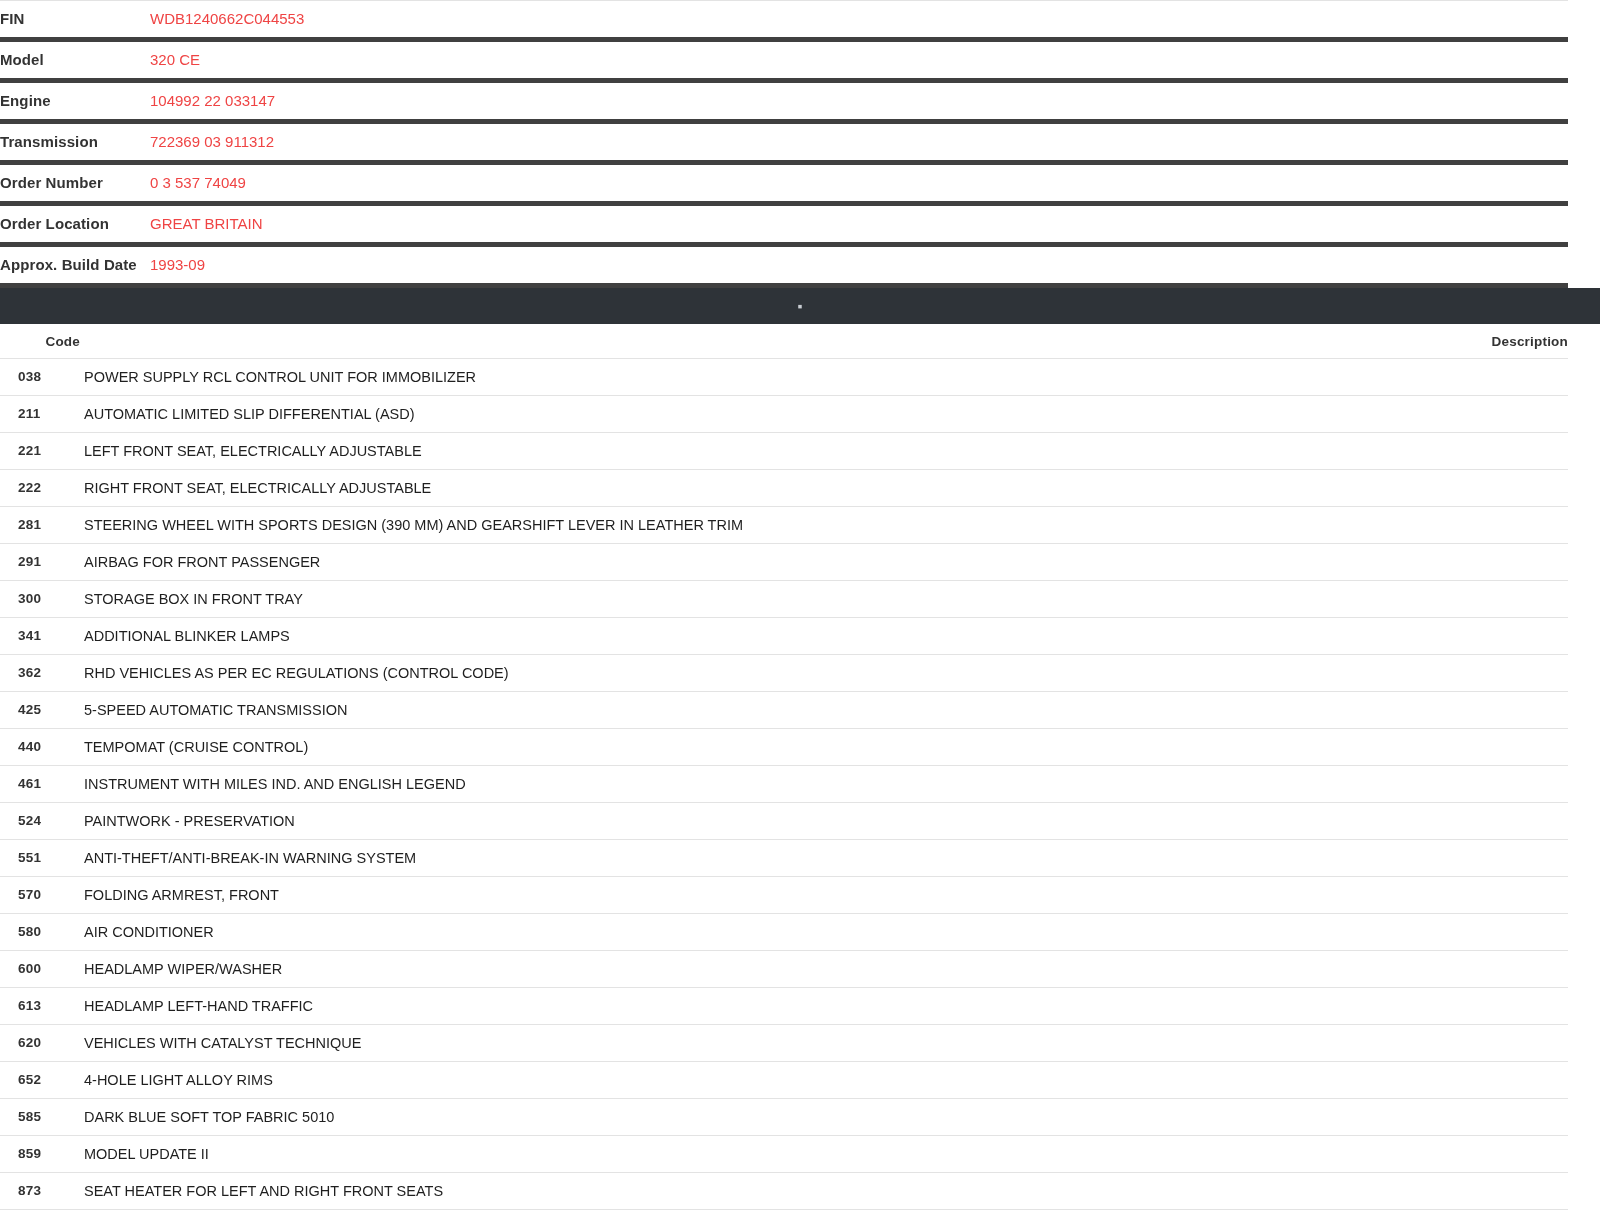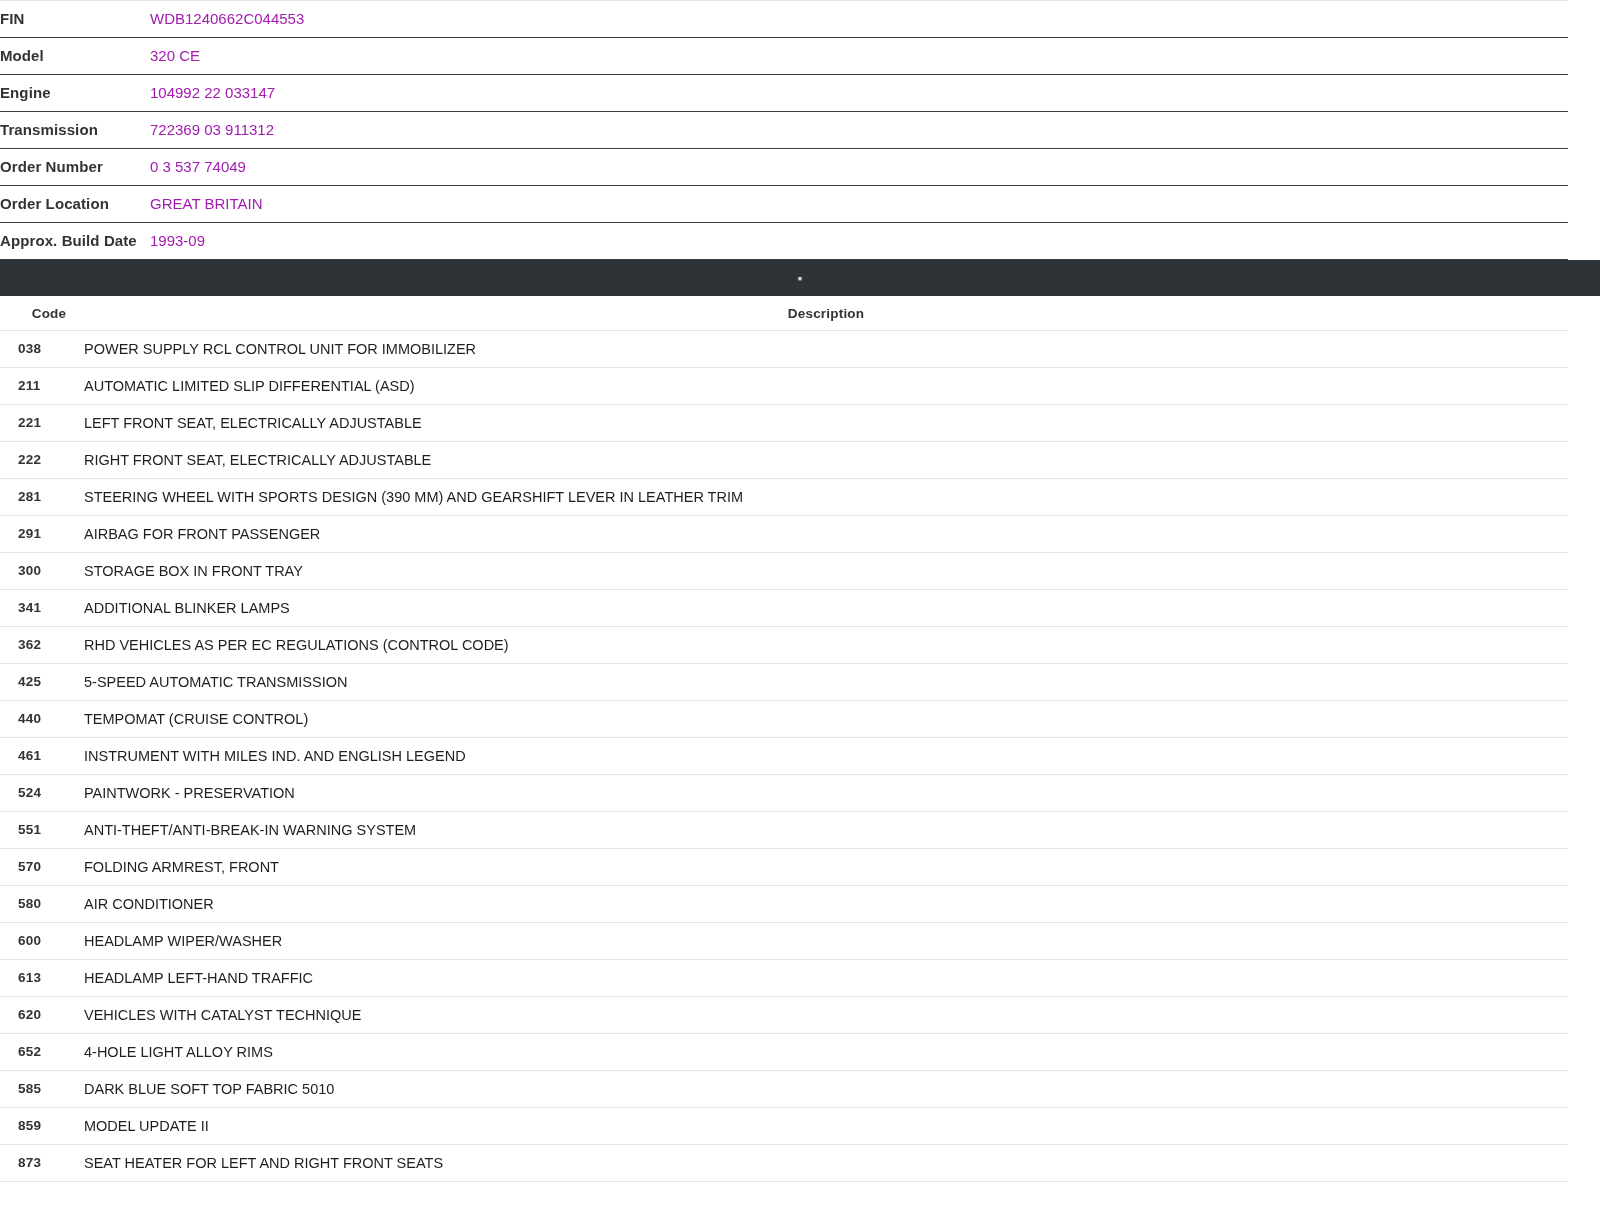--- a/index.html
+++ b/index.html
@@ -21,42 +21,42 @@
     padding-right: 32px;
   }
 
   
   table.spec {
     width: 100%;
     border-collapse: collapse;
     table-layout: fixed;
   }
   table.spec tr {
-    border-bottom: 1px solid #404040;
+    border-bottom: 5px solid #404040;
   }
   table.spec tr:first-child {
     border-top: 1px solid #e3e3e3;
   }
   table.spec td {
     padding: 10px 0 10px 0;
     font-size: 15px;
     line-height: 16px;
     vertical-align: middle;
     height: 15px;
   }
   td.spec-label {
     width: 150px;
     font-weight: bold;
     color: #333333;
     padding-left: 18px;
     letter-spacing: 0.1px;
     font-size: 14.5px;
   }
   td.spec-value {
-    color: #a21caf;
+    color: #ef4444;
     font-size: 15px;
     padding-left: 4px;
   }
 
   
   .dark-bar {
     background: #2e3338;
     height: 36px;
     width: 1600px;
     margin-left: -0px;
@@ -76,21 +76,21 @@
   
   table.codes {
     width: 100%;
     border-collapse: collapse;
     table-layout: fixed;
   }
   table.codes tr {
     border-bottom: 1px solid #e3e3e3;
   }
   table.codes th {
-    text-align: center;
+    text-align: right;
     font-size: 13.5px;
     font-weight: bold;
     color: #333333;
     padding: 10px 0 9px 0;
     letter-spacing: 0.2px;
   }
   table.codes th.col-code,
   table.codes td.col-code {
     width: 62px;
     padding-left: 18px;

